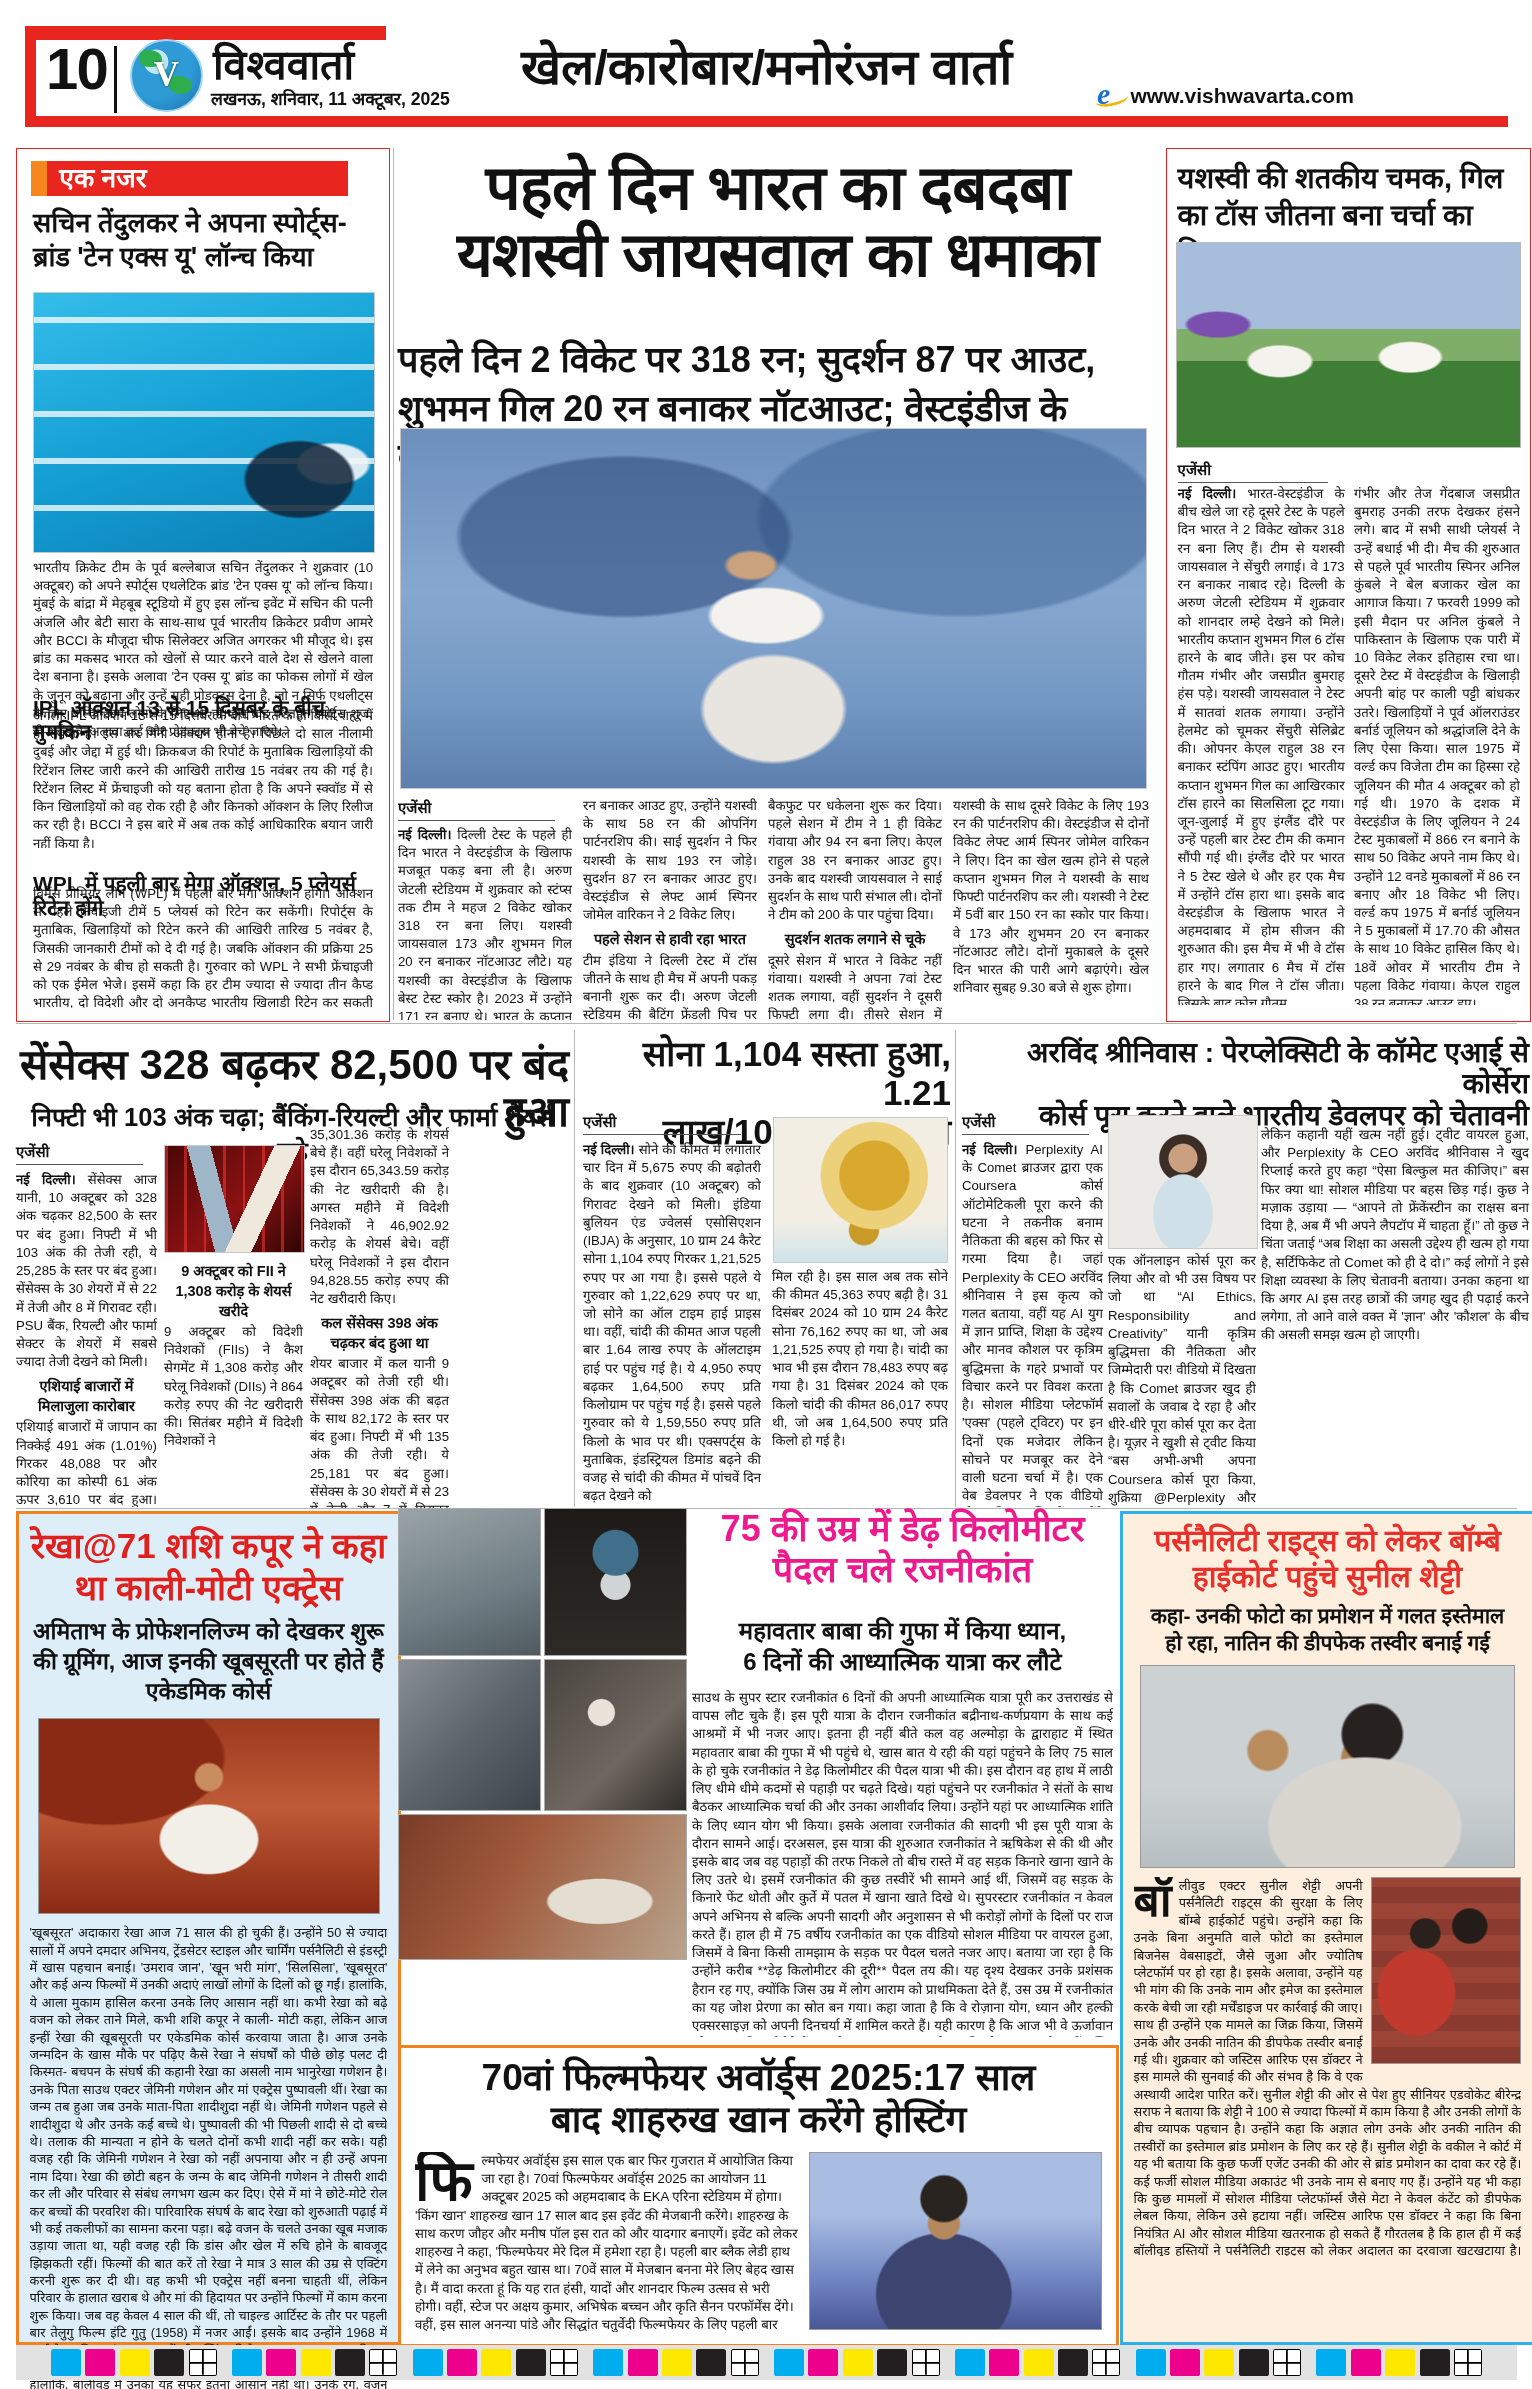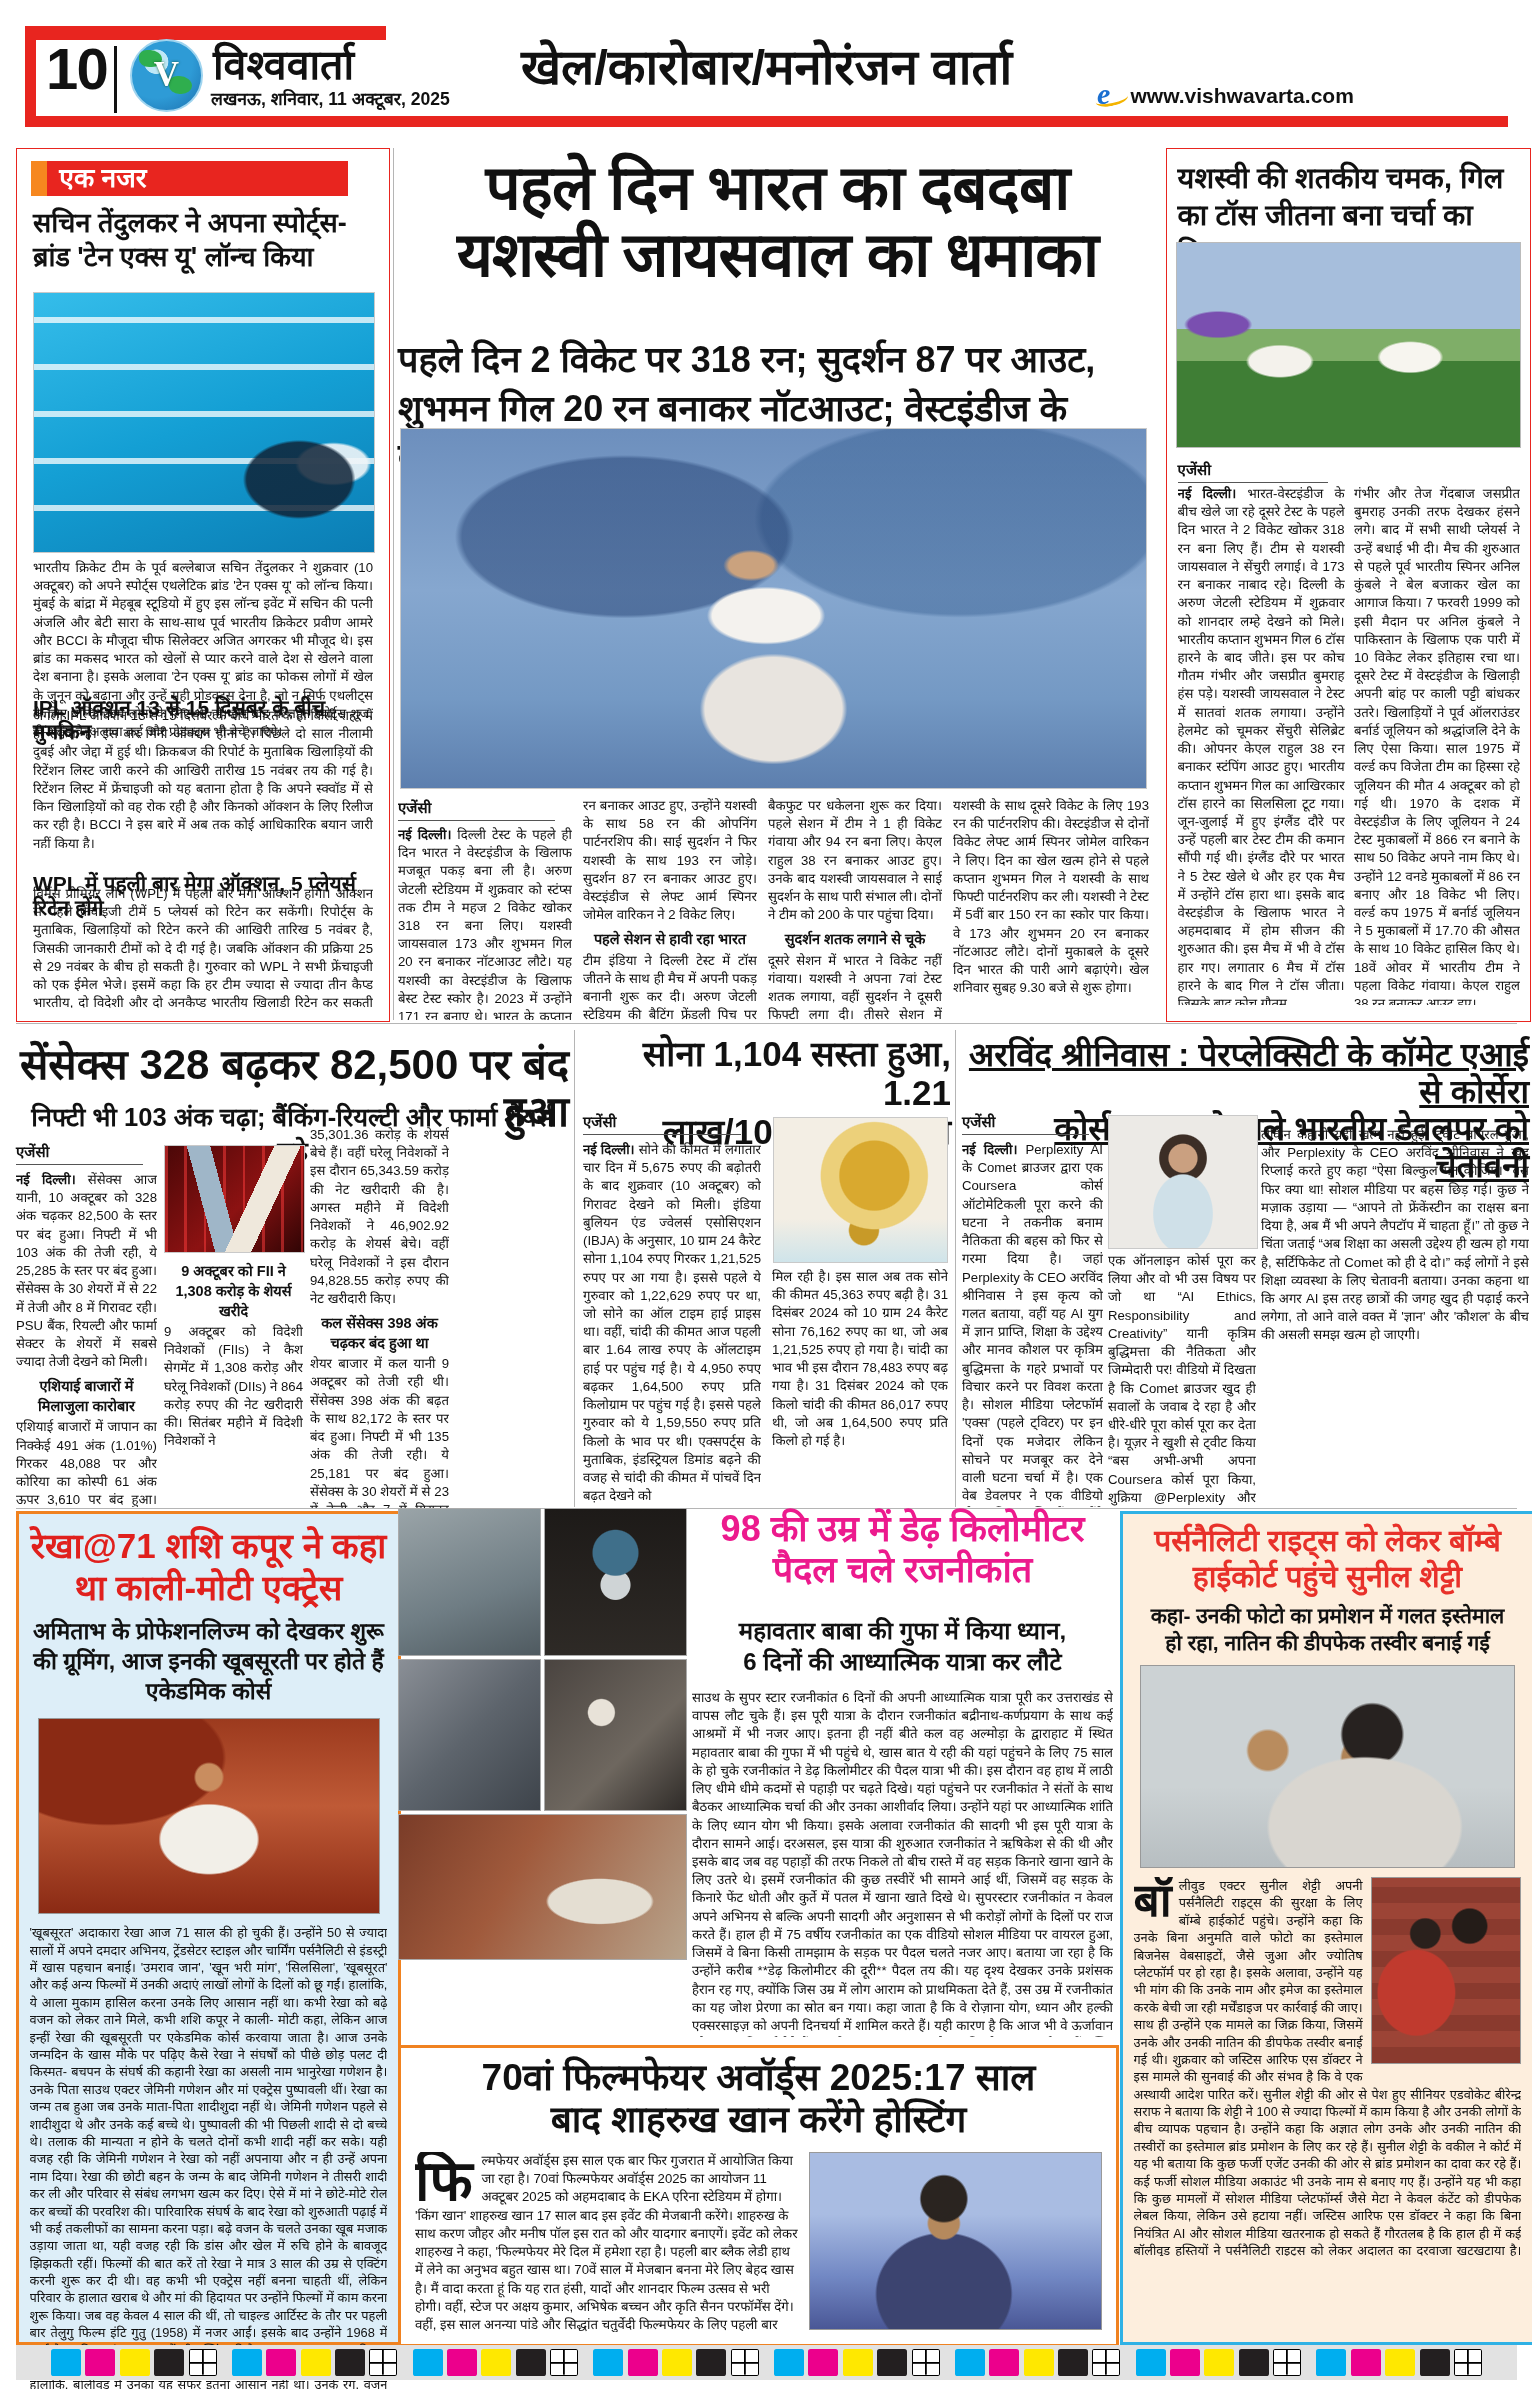--- a/index.html
+++ b/index.html
@@ -82,21 +82,21 @@
     background:
       linear-gradient(115deg,transparent 0 58%,#efe8dc 58% 72%,transparent 72%),
       linear-gradient(75deg,transparent 0 30%,#9fb6c8 30% 44%,transparent 44%),
       repeating-linear-gradient(90deg,rgba(255,60,60,.5) 0 2.6px,transparent 2.6px 19.4px),
       linear-gradient(135deg,#4a0707 0%,#8c1212 55%,#2e0404 100%);}
   .gold-head{left:581px;top:1034px;width:370px;font-size:35px;}
   .ph-gold{left:773px;top:1117px;width:173px;height:144px;background:
       radial-gradient(circle at 58% 40%,#d9a92f 0 26%,#ecd07a 27% 40%,transparent 41%),
       radial-gradient(circle at 52% 78%,#c89a28 0 10%,transparent 11%),
       linear-gradient(180deg,#f3eee4 0 70%,#cfe4ea 100%);}
-  .perp-head{left:962px;top:1037px;width:567px;font-size:33px;text-decoration:underline;}
+  .perp-head{left:962px;top:1037px;width:567px;font-size:28px;}
   .ph-ceo{left:1108px;top:1115px;width:148px;height:132px;background:
       radial-gradient(ellipse at 50% 74%,#cfe0e8 0 28%,transparent 29%),
       radial-gradient(circle at 50% 32%,#caa080 0 12%,#3c2e26 13% 20%,transparent 21%),
       linear-gradient(180deg,#eceae6 0 100%);}
 
   
   .rekha-box{left:16px;top:1511px;width:379px;height:828px;border:3.5px solid #f08220;background:#ddeef8;}
   .rekha-head{margin:10.6px 8.8px 0;color:#e0201d;font-size:35px;font-weight:bold;line-height:1.2;text-align:center;}
   .rekha-sub{margin:8.8px 10.6px 0;font-size:23px;font-weight:bold;line-height:1.3;text-align:center;}
   .ph-rekha{position:relative;margin:10.6px auto 0;width:340px;height:194px;border:0.9px solid #999;
@@ -324,21 +324,21 @@
 
   <div class="abs raj-wrap">
     <div class="raj-collage">
       <div class="cph cph1"></div>
       <div class="cph cph2"></div>
       <div class="cph cph3"></div>
       <div class="cph cph4"></div>
       <div class="cph cph5"></div>
     </div>
     <div class="raj-head">
-      <div>98 की उम्र में डेढ़ किलोमीटर</div>
+      <div>75 की उम्र में डेढ़ किलोमीटर</div>
       <div>पैदल चले रजनीकांत</div>
     </div>
     <div class="raj-sub">
       <div>महावतार बाबा की गुफा में किया ध्यान,</div>
       <div>6 दिनों की आध्यात्मिक यात्रा कर लौटे</div>
     </div>
     <div class="raj-body">
       <p class="body-txt">साउथ के सुपर स्टार रजनीकांत 6 दिनों की अपनी आध्यात्मिक यात्रा पूरी कर उत्तराखंड से वापस लौट चुके हैं। इस पूरी यात्रा के दौरान रजनीकांत बद्रीनाथ-कर्णप्रयाग के साथ कई आश्रमों में भी नजर आए। इतना ही नहीं बीते कल वह अल्मोड़ा के द्वाराहाट में स्थित महावतार बाबा की गुफा में भी पहुंचे थे, खास बात ये रही की यहां पहुंचने के लिए 75 साल के हो चुके रजनीकांत ने डेढ़ किलोमीटर की पैदल यात्रा भी की। इस दौरान वह हाथ में लाठी लिए धीमे धीमे कदमों से पहाड़ी पर चढ़ते दिखे। यहां पहुंचने पर रजनीकांत ने संतों के साथ बैठकर आध्यात्मिक चर्चा की और उनका आशीर्वाद लिया। उन्होंने यहां पर आध्यात्मिक शांति के लिए ध्यान योग भी किया। इसके अलावा रजनीकांत की सादगी भी इस पूरी यात्रा के दौरान सामने आई। दरअसल, इस यात्रा की शुरुआत रजनीकांत ने ऋषिकेश से की थी और इसके बाद जब वह पहाड़ों की तरफ निकले तो बीच रास्ते में वह सड़क किनारे खाना खाने के लिए उतरे थे। इसमें रजनीकांत की कुछ तस्वीरें भी सामने आई थीं, जिसमें वह सड़क के किनारे फेंट धोती और कुर्ते में पतल में खाना खाते दिखे थे। सुपरस्टार रजनीकांत न केवल अपने अभिनय से बल्कि अपनी सादगी और अनुशासन से भी करोड़ों लोगों के दिलों पर राज करते हैं। हाल ही में 75 वर्षीय रजनीकांत का एक वीडियो सोशल मीडिया पर वायरल हुआ, जिसमें वे बिना किसी तामझाम के सड़क पर पैदल चलते नजर आए। बताया जा रहा है कि उन्होंने करीब **डेढ़ किलोमीटर की दूरी** पैदल तय की। यह दृश्य देखकर उनके प्रशंसक हैरान रह गए, क्योंकि जिस उम्र में लोग आराम को प्राथमिकता देते हैं, उस उम्र में रजनीकांत का यह जोश प्रेरणा का स्रोत बन गया। कहा जाता है कि वे रोज़ाना योग, ध्यान और हल्की एक्सरसाइज़ को अपनी दिनचर्या में शामिल करते हैं। यही कारण है कि आज भी वे ऊर्जावान और स्वस्थ दिखाई देते हैं। रजनीकांत का यह कदम केवल फिटनेस का प्रदर्शन नहीं बल्कि एक संदेश भी है—कि उम्र कभी भी सीमाओं को तय नहीं करती। यदि इच्छाशक्ति और अनुशासन बना रहे तो जीवन के हर पड़ाव में सक्रिय रहा जा सकता है।</p>
     </div>
   </div>

